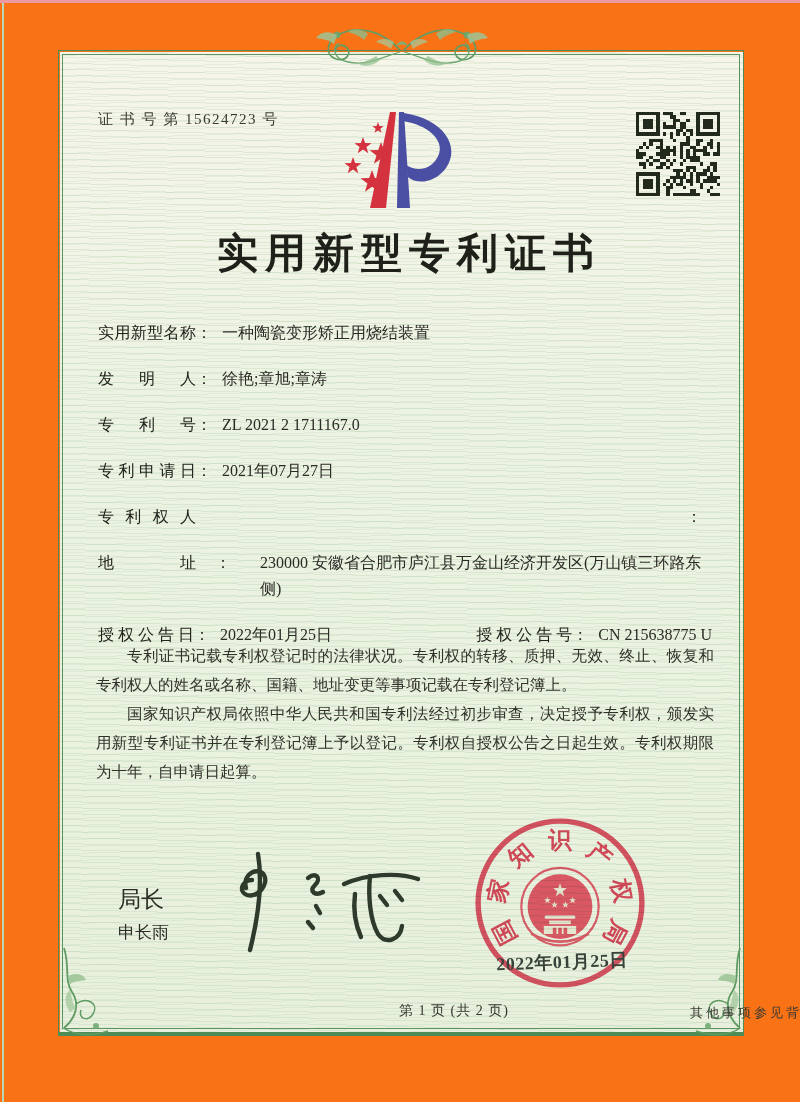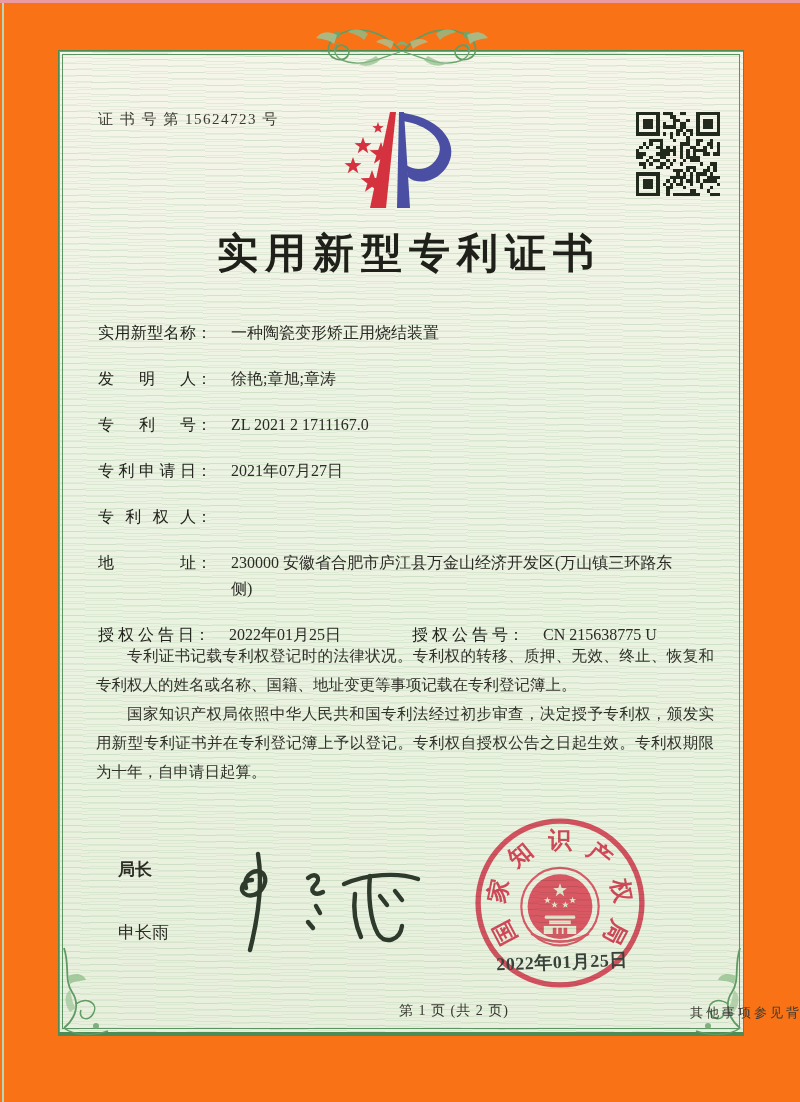--- a/index.html
+++ b/index.html
@@ -32,31 +32,31 @@
   .corner-orn.left{left:54px;}
   .corner-orn.right{left:680px;}
   .cert-no{position:absolute;left:98px;top:110px;font-size:15px;letter-spacing:1.5px;color:#3a3a32;}
   .logo{position:absolute;left:326px;top:106px;}
   .qr{position:absolute;left:636px;top:112px;}
   .title{
     position:absolute;top:226px;left:0;width:100%;text-align:center;
     font-size:41px;font-weight:700;letter-spacing:7px;color:#1e2019;
   }
   .fields{position:absolute;left:98px;top:320px;width:614px;font-size:16px;}
-  .frow{display:flex;align-items:flex-start;margin-bottom:20px;line-height:26px;}
+  .frow{display:flex;align-items:flex-start;margin-bottom:20px;line-height:26px;justify-content:space-between;}
   .flabel{flex:none;width:98px;text-align:justify;text-align-last:justify;color:#21231c;}
   .fcolon{flex:none;margin-right:10px;}
-  .fvalue{flex:1;margin-left:9px;}
+  .fvalue{flex:1;}
   .fvalue.wrap{max-width:452px;}
   .fgroup{display:flex;align-items:flex-start;}
   .fgroup.first{flex:none;width:314px;}
   .fgroup .flabel{width:96px;}
   .paras{position:absolute;left:96px;top:641px;width:618px;font-size:15.5px;line-height:29px;text-align:justify;color:#30322a;}
   .paras p{margin:0;text-indent:2em;}
-  .sig-title{position:absolute;left:118px;top:858px;font-size:17px;color:#2c2e26;font-weight:bold;}
+  .sig-title{position:absolute;left:118px;top:884px;font-size:23px;color:#2c2e26;}
   .sig-name{position:absolute;left:118px;top:921px;font-size:17px;color:#2c2e26;}
   .sig-svg{position:absolute;left:212px;top:844px;}
   .seal{position:absolute;left:470px;top:813px;mix-blend-mode:multiply;}
   .seal-char{font-size:26px;font-weight:700;fill:#e64e66;text-anchor:middle;dominant-baseline:middle;}
   .seal-date{
     position:absolute;left:478px;top:950px;width:168px;text-align:center;
     font-size:18px;font-weight:700;color:#39423a;letter-spacing:0.5px;transform:rotate(-2deg);
   }
   .page-info{position:absolute;left:58px;top:1002px;width:792px;text-align:center;font-size:14px;letter-spacing:1px;color:#33352c;}
   .back-note{position:absolute;left:0;top:1004px;width:100%;text-align:right;font-size:13px;letter-spacing:3px;color:#3a3a33;}

